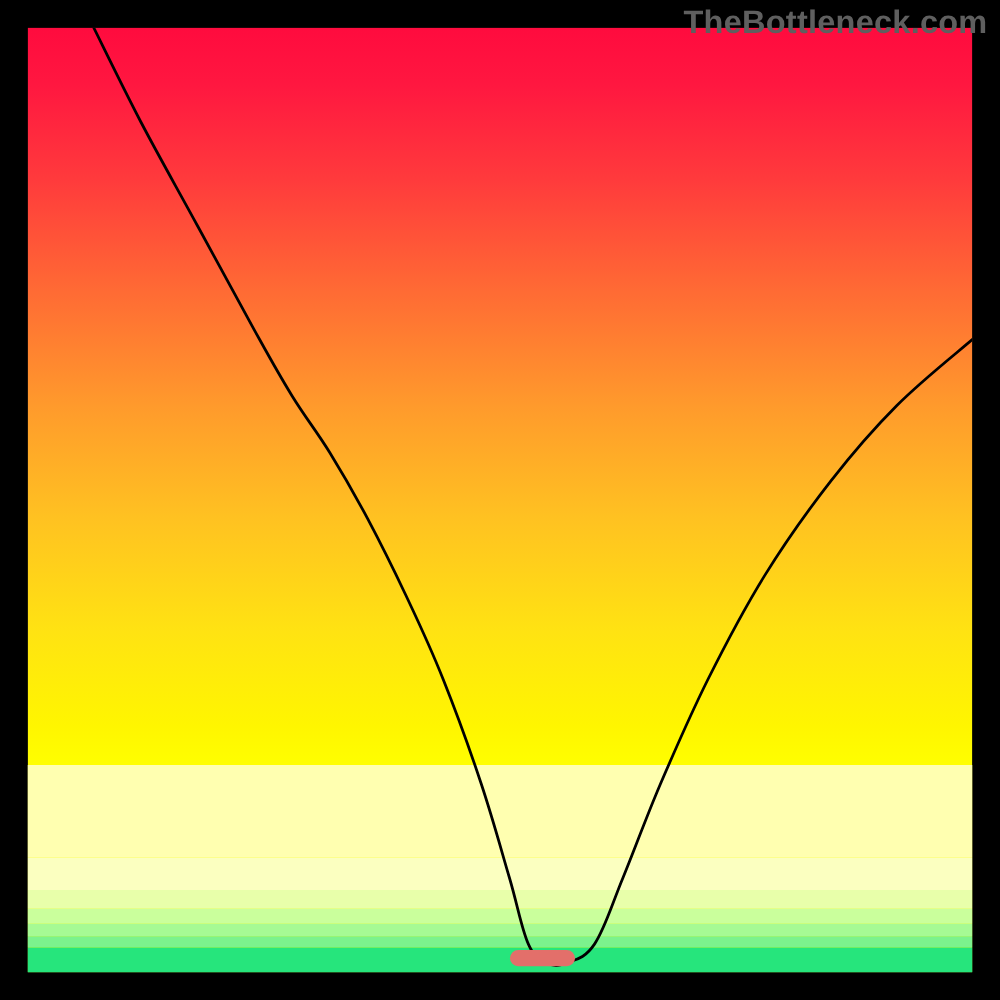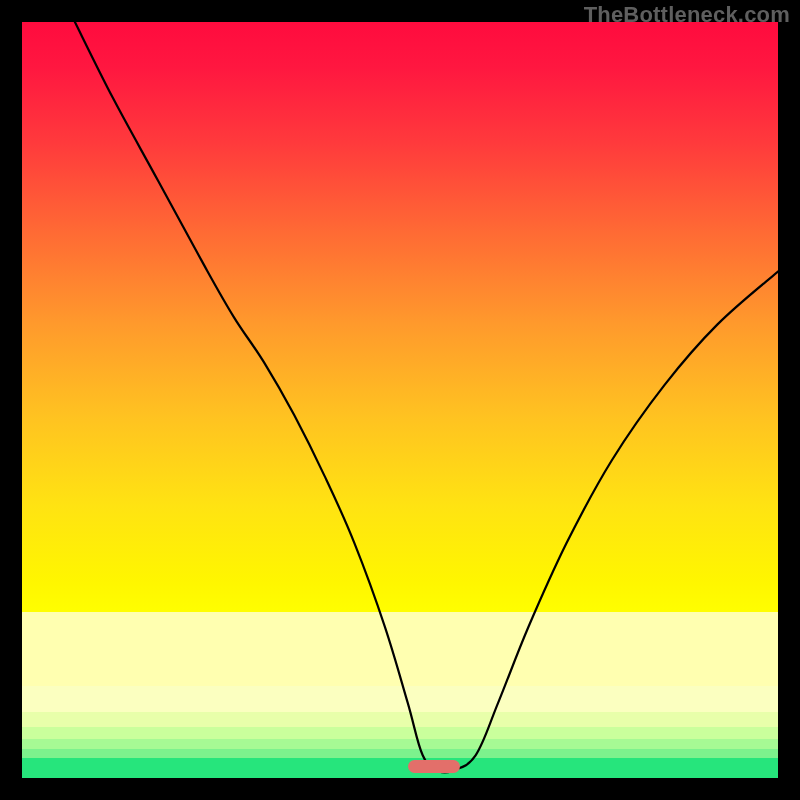--- a/index.html
+++ b/index.html
@@ -49,21 +49,21 @@
   .marker {
     position: absolute;
     height: 13px;
     border-radius: 7px;
   }
   .attribution {
     position: absolute;
     top: 2px;
     right: 10px;
     font-family: Arial, Helvetica, sans-serif;
-    font-size: 22px;
+    font-size: 26px;
     font-weight: bold;
     color: #5f5f5f;
     letter-spacing: 0.2px;
   }
 </style>
 </head>
 <body>
 
 <div class="frame">
 

